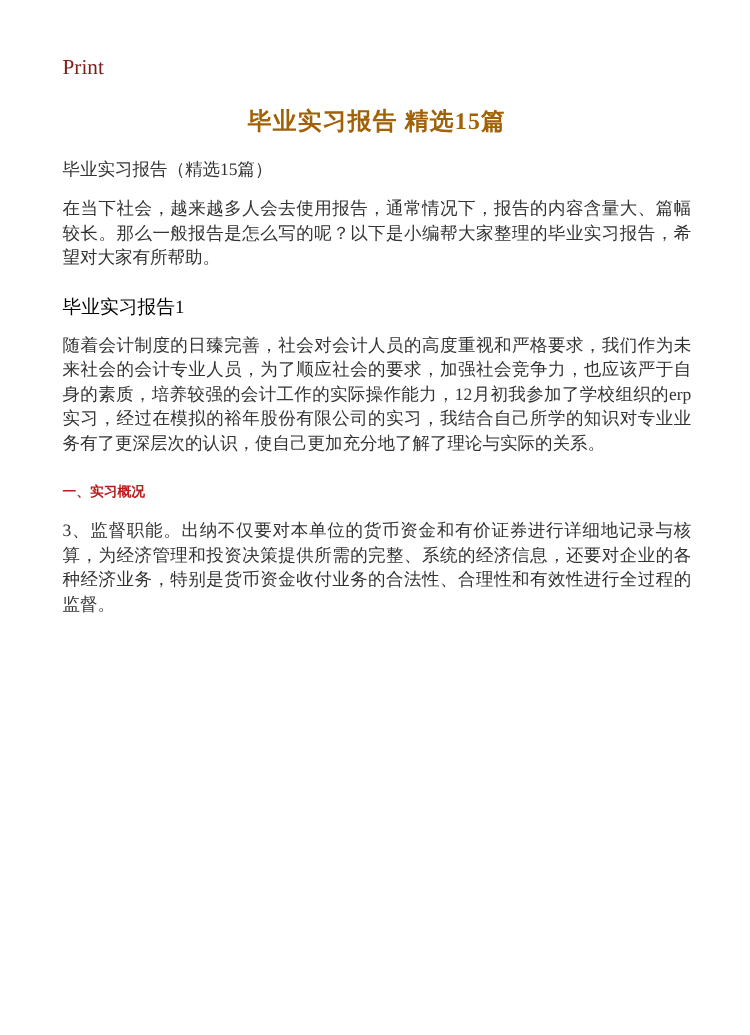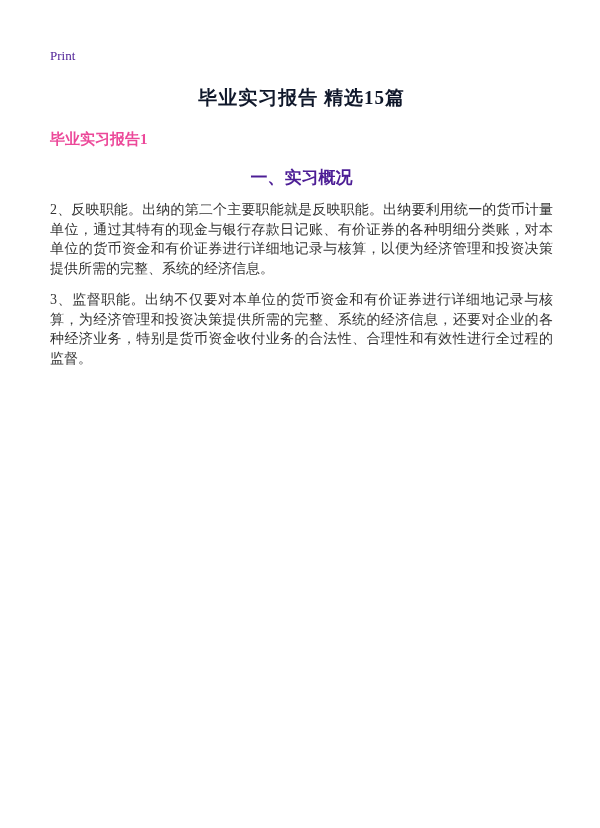--- a/index.html
+++ b/index.html
@@ -10,79 +10,80 @@
     background: #ffffff;
     color: #333333;
     font-family: "Liberation Serif", "DejaVu Serif", serif;
   }
   .page {
     width: 600px;
     min-height: 828px;
     padding: 46px 47px 40px 50px;
   }
   .print-link {
-    font-size: 13px;
+    font-size: 17px;
     line-height: 14px;
-    color: #4c1d95;
+    color: #7f1d1d;
     display: inline-block;
     cursor: pointer;
   }
   .doc-title {
     margin: 21px 0 0 0;
     font-size: 19px;
     line-height: 25px;
     font-weight: bold;
     text-align: center;
-    color: #0f172a;
+    color: #a16207;
     letter-spacing: 1px;
   }
   .subtitle {
     margin: 17px 0 0 0;
     font-size: 14px;
     line-height: 19px;
   }
   .para {
     margin: 12px 0 0 0;
     font-size: 14px;
     line-height: 19.5px;
     text-align: justify;
     word-break: break-all;
   }
   .heading2 {
     margin: 19px 0 0 0;
     font-size: 15px;
     line-height: 20px;
-    font-weight: bold;
-    color: #ec4899;
+    font-weight: normal;
+    color: #000000;
   }
   .heading3 {
     margin: 19px 0 0 0;
-    font-size: 17px;
+    font-size: 11px;
     line-height: 20px;
     font-weight: bold;
-    color: #4c1d95;
-    text-align: center;
+    color: #b91c1c;
   }
 </style>
 </head>
 <body>
 
 <div class="page">
 
   <span class="print-link">Print</span>
 
   <h1 class="doc-title">毕业实习报告 精选15篇</h1>
 
+  <p class="subtitle">毕业实习报告（精选15篇）</p>
 
+  <p class="para">在当下社会，越来越多人会去使用报告，通常情况下，报告的内容含量大、篇幅较长。那么一般报告是怎么写的呢？以下是小编帮大家整理的毕业实习报告，希望对大家有所帮助。</p>
 
   <h2 class="heading2">毕业实习报告1</h2>
 
+  <p class="para">随着会计制度的日臻完善，社会对会计人员的高度重视和严格要求，我们作为未来社会的会计专业人员，为了顺应社会的要求，加强社会竞争力，也应该严于自身的素质，培养较强的会计工作的实际操作能力，12月初我参加了学校组织的erp实习，经过在模拟的裕年股份有限公司的实习，我结合自己所学的知识对专业业务有了更深层次的认识，使自己更加充分地了解了理论与实际的关系。</p>
 
 
   <h3 class="heading3">一、实习概况</h3>
 
 
 
-  <p class="para">2、反映职能。出纳的第二个主要职能就是反映职能。出纳要利用统一的货币计量单位，通过其特有的现金与银行存款日记账、有价证券的各种明细分类账，对本单位的货币资金和有价证券进行详细地记录与核算，以便为经济管理和投资决策提供所需的完整、系统的经济信息。</p>
 
   <p class="para">3、监督职能。出纳不仅要对本单位的货币资金和有价证券进行详细地记录与核算，为经济管理和投资决策提供所需的完整、系统的经济信息，还要对企业的各种经济业务，特别是货币资金收付业务的合法性、合理性和有效性进行全过程的监督。</p>
 
 </div>
 
 </body></html>

